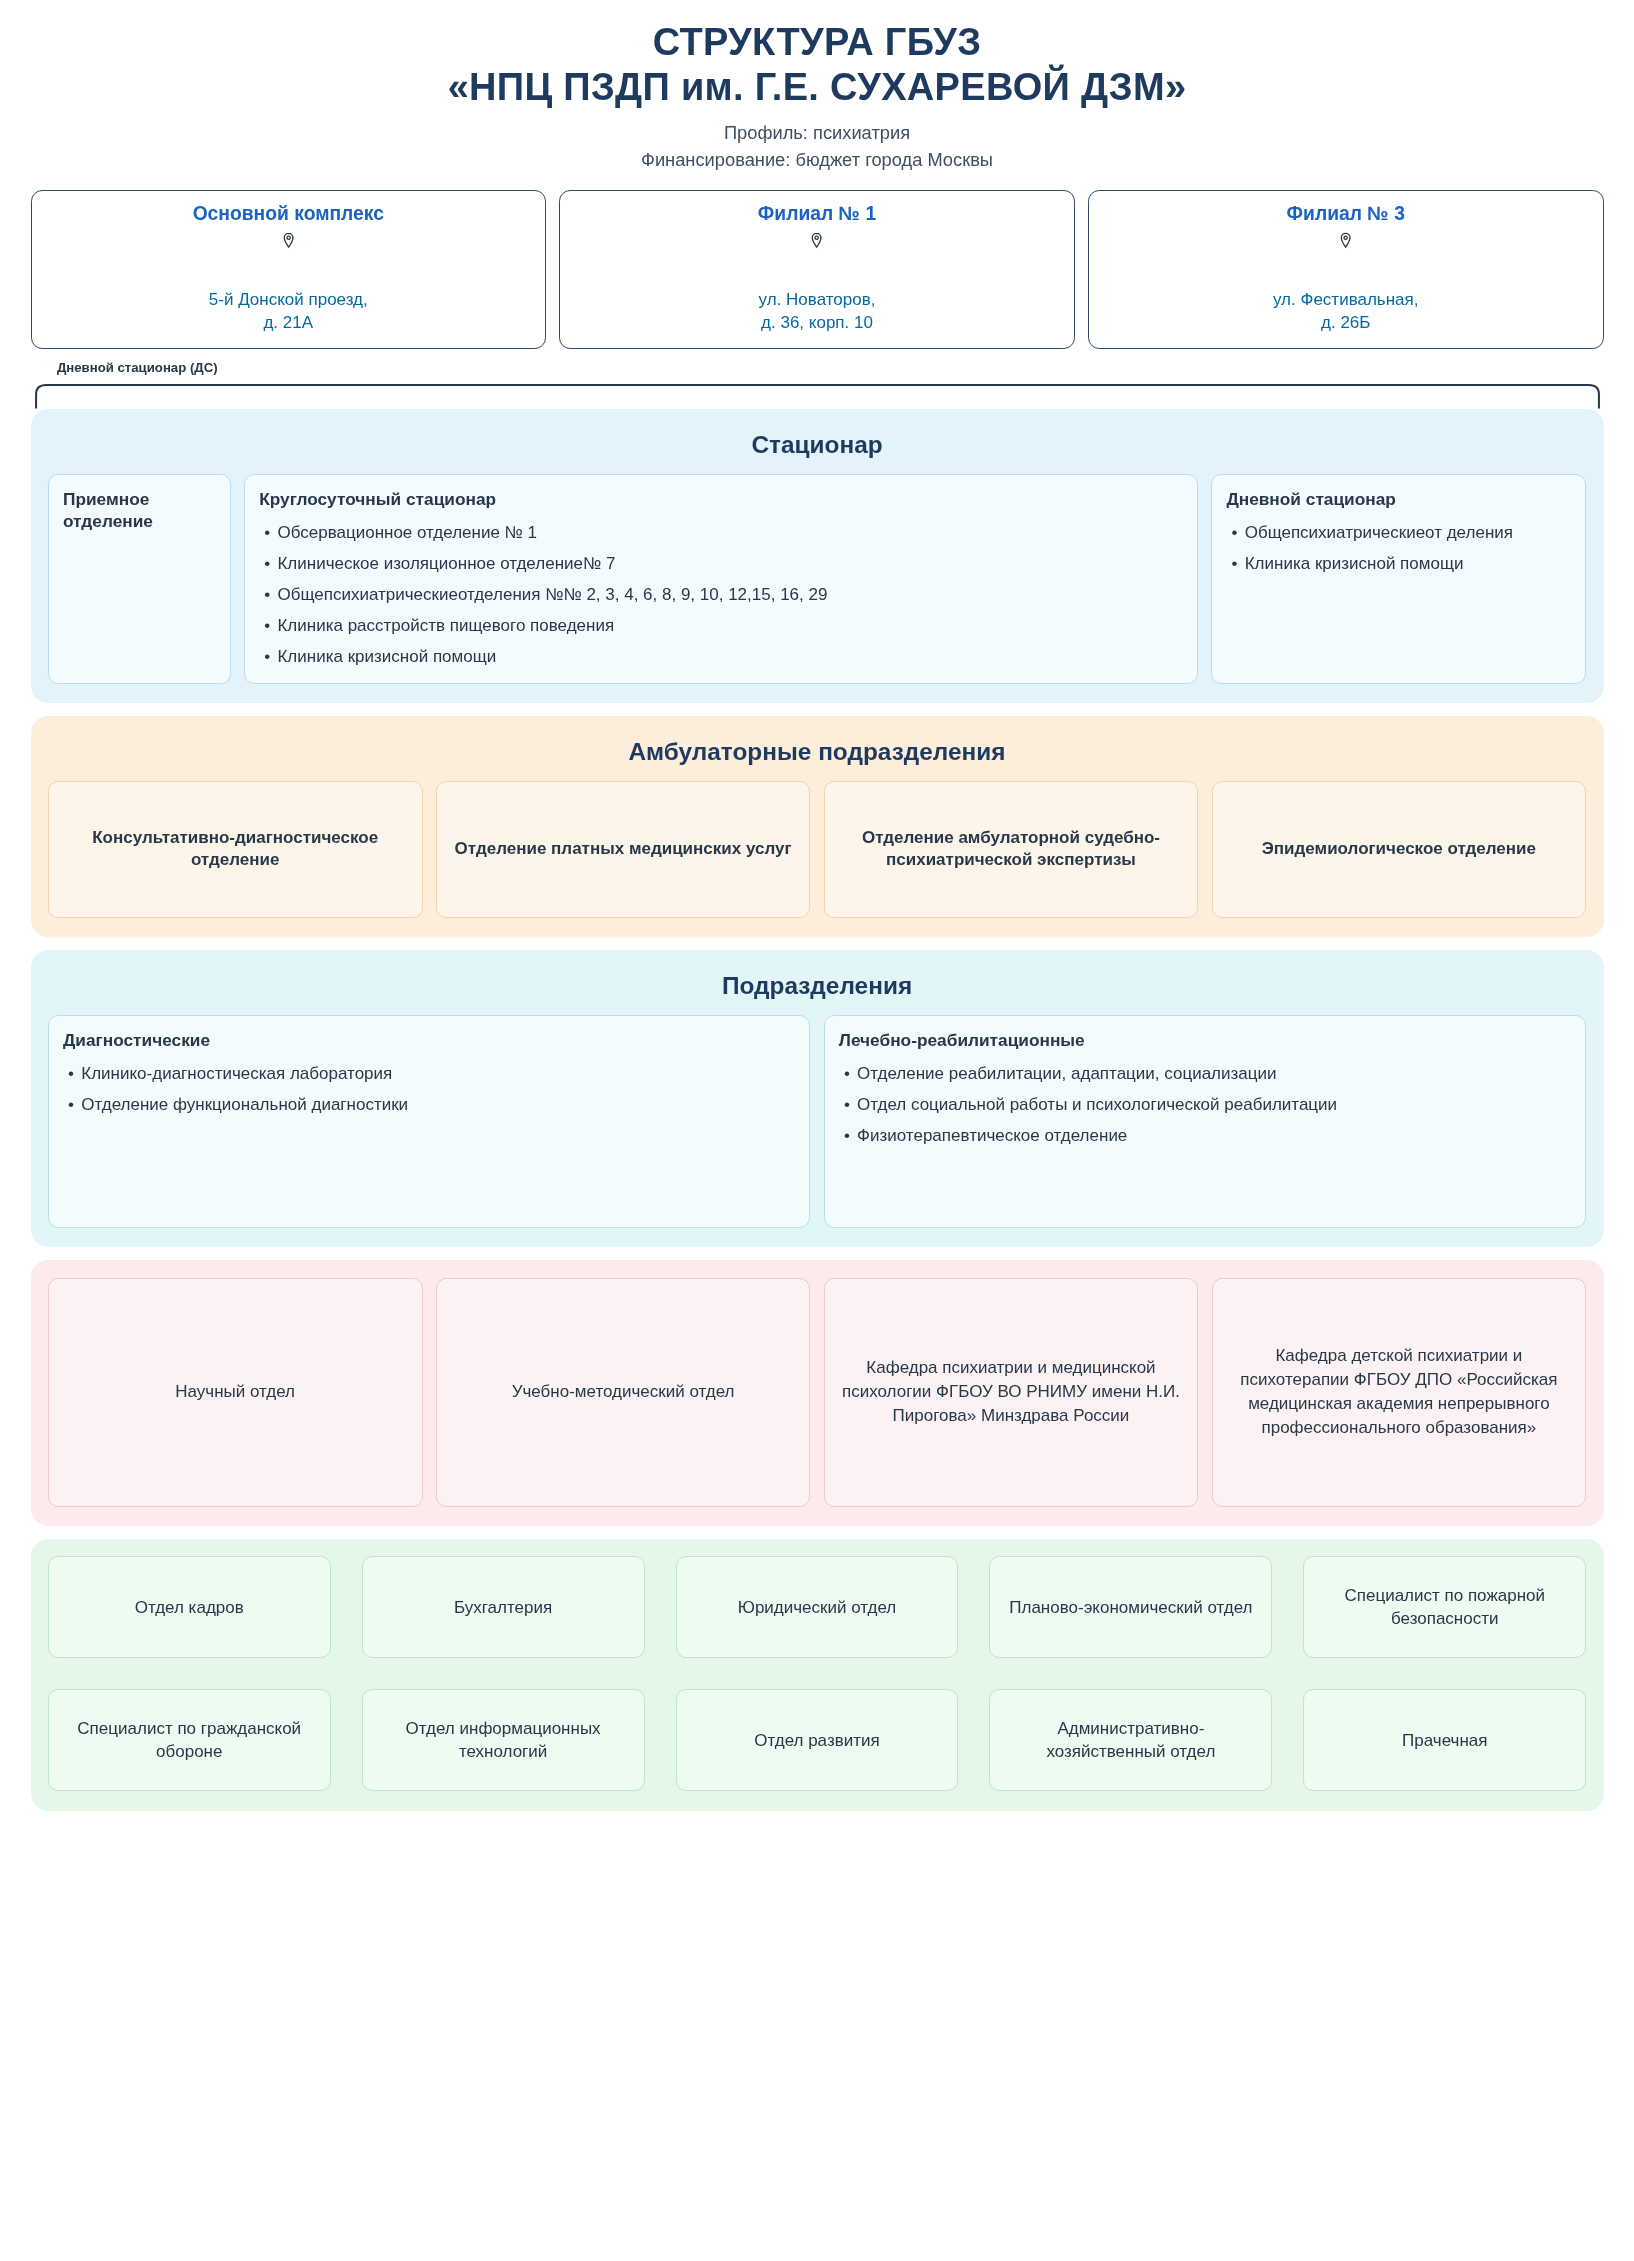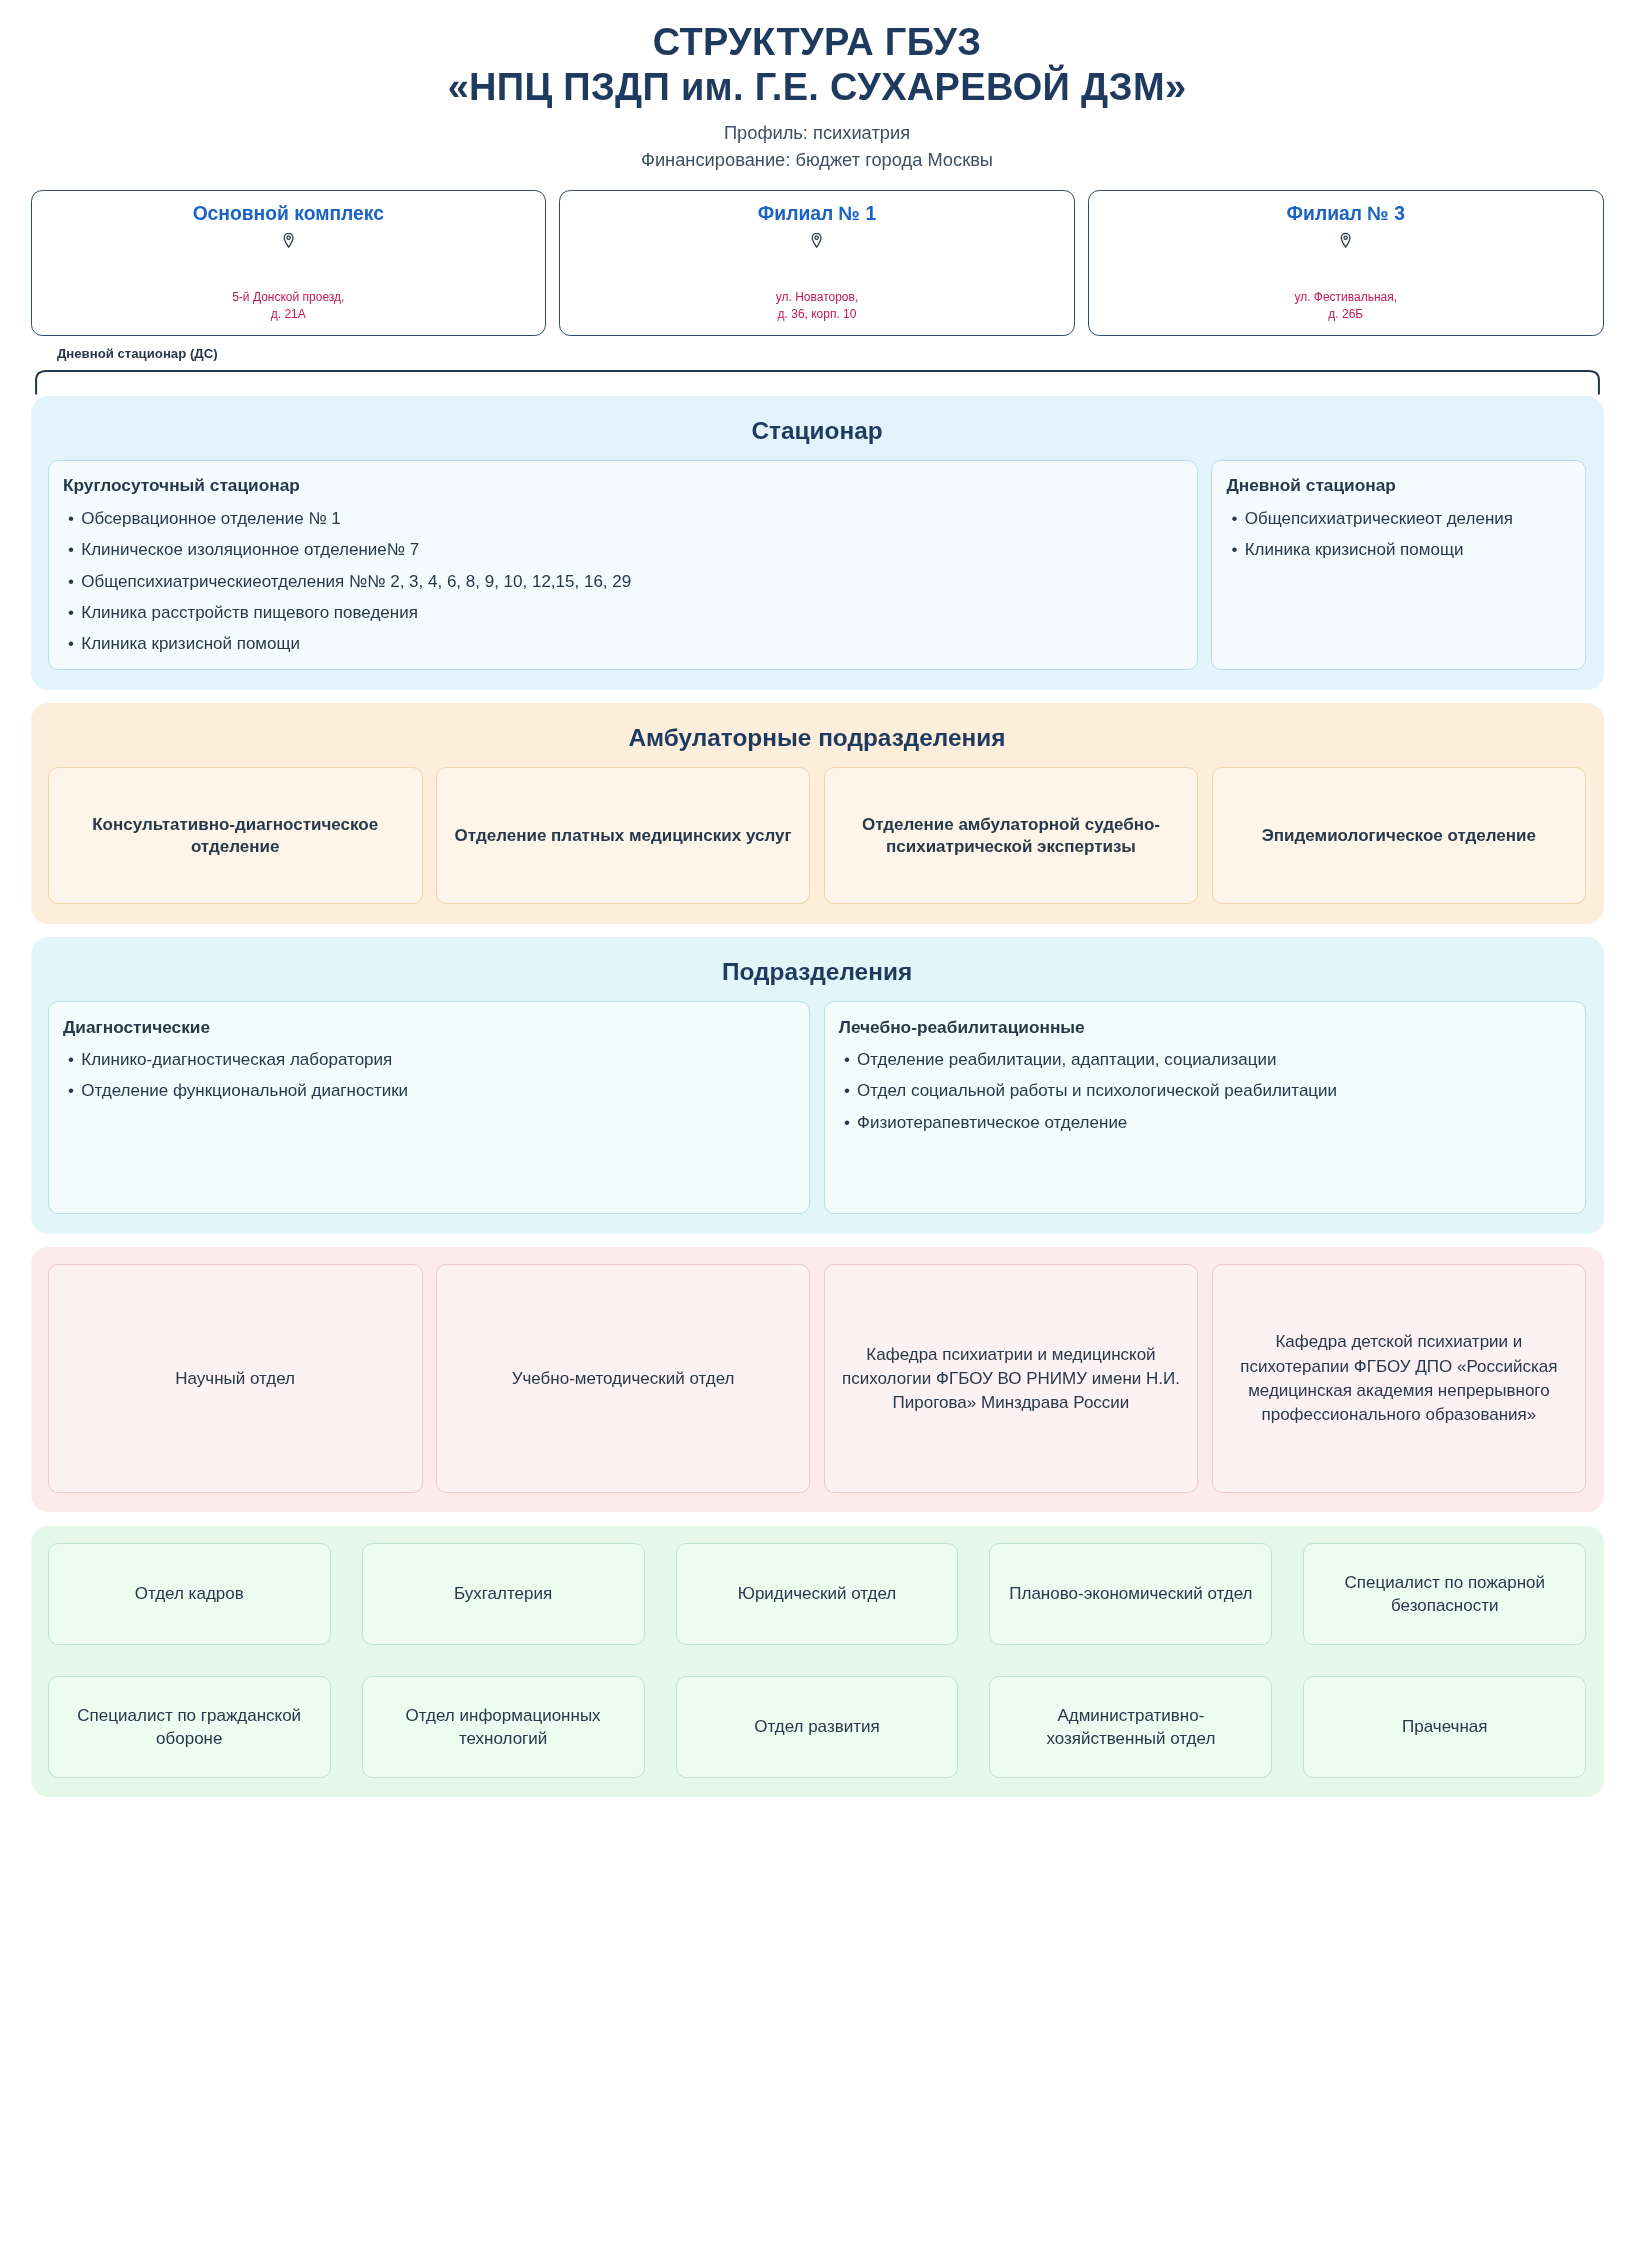--- a/index.html
+++ b/index.html
@@ -54,23 +54,23 @@
     font-weight: bold;
     color: #1a63c4;
     margin-bottom: 7.1px;
   }
   .pin-icon {
     display: block;
     margin: 0 auto 6.1px auto;
     width: 17.3px; height: 17.3px;
   }
   .loc-addr {
-    font-size: 12px;
+    font-size: 17px;
     line-height: 1.35;
-    color: #be185d;
+    color: #0369a1;
     margin-top: 40px;
   }
   .loc-note {
     font-size: 13.2px;
     font-weight: bold;
     color: #27384a;
     line-height: 1.45;
     margin-top: 8.1px;
     margin-left: 26.4px;
   }
@@ -271,20 +271,26 @@
   <div class="connector">
     <svg width="1573" height="30.5" viewBox="0 0 3096 60" fill="none" stroke="#27384a" stroke-width="4">
       <path d="M10 58 L10 30 Q10 12 30 12 L3066 12 Q3086 12 3086 30 L3086 58"></path>
     </svg>
   </div>
 
   <div class="section blue">
     <div class="section-title">Стационар</div>
     <div class="cards-row">
 
+      <div class="card st-priem">
+        <div class="card-head tight">
+          <div>Приемное</div>
+          <div>отделение</div>
+        </div>
+      </div>
 
       <div class="card st-kruglo">
         <div class="card-head">Круглосуточный стационар</div>
         <ul class="bullets">
           <li>Обсервационное отделение № 1</li>
           <li>Клиническое изоляционное отделение№ 7</li>
           <li>Общепсихиатрическиеотделения №№ 2, 3, 4, 6, 8, 9, 10, 12,15, 16, 29</li>
           <li>Клиника расстройств пищевого поведения</li>
           <li>Клиника кризисной помощи</li>
         </ul>

